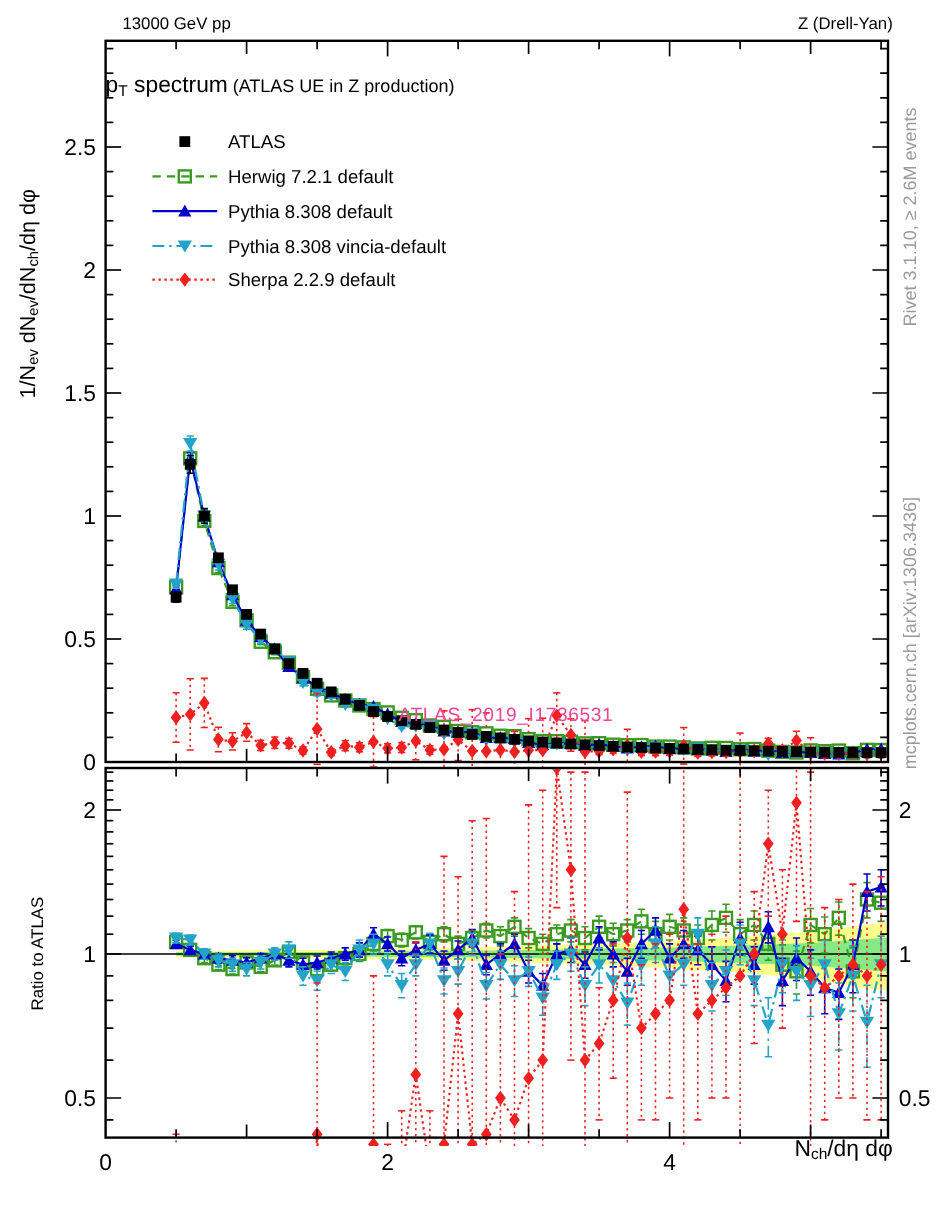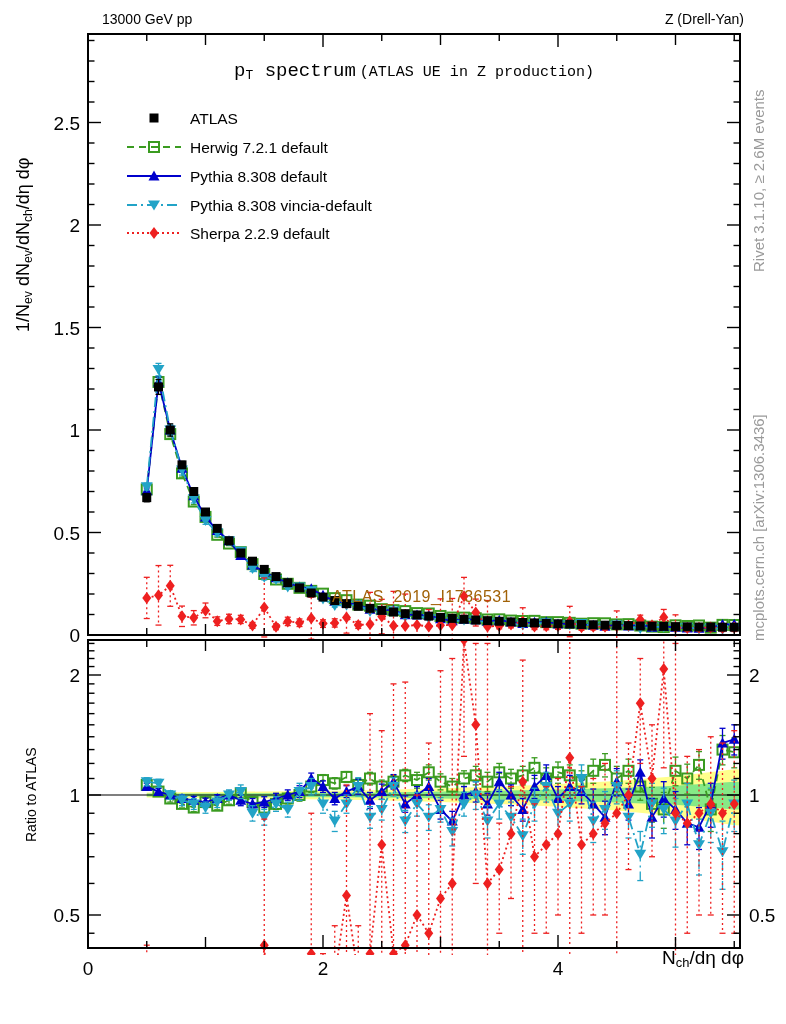--- a/index.html
+++ b/index.html
@@ -3,29 +3,29 @@
 <meta charset="utf-8">
 <style>
   html,body{margin:0;padding:0;background:#fff;}
   .page{position:relative;width:786px;height:1024px;background:#fff;
         font-family:"Liberation Sans",sans-serif;color:#000;overflow:hidden;}
   .page div{line-height:1.05;}
   .abs{position:absolute;white-space:nowrap;}
   .hdr{font-size:14px;top:12px;}
   .hdr-left{left:102px;}
   .hdr-right{right:42px;}
-  .title-wrap{left:88px;width:652px;top:62px;text-align:center;font-size:19px;font-family:Liberation Mono, monospace;}
+  .title-wrap{left:88px;width:652px;top:62px;text-align:left;font-size:19px;}
   .title-paren{font-size:15px;margin-left:4px;}
   .sub{font-size:68%;vertical-align:-22%;}
   .ylabel-main{left:14px;top:332px;transform:rotate(-90deg);transform-origin:0 0;font-size:18px;}
   .ylabel-ratio{left:24px;top:842px;transform:rotate(-90deg);transform-origin:0 0;font-size:14px;}
   .side-note{color:#9a9a9a;font-size:15px;transform:rotate(-90deg);transform-origin:0 0;}
   .side-top{left:751px;top:272px;}
   .side-bottom{left:751px;top:641px;}
-  .watermark{left:332px;top:589px;font-size:16px;color:#a16207;letter-spacing:0.5px;}
+  .watermark{left:332px;top:589px;font-size:16px;color:#ec4899;letter-spacing:0.5px;}
   .xlabel{right:42px;top:948px;font-size:19px;}
   #plot{position:absolute;left:0;top:0;}
   #plot text{font-family:"Liberation Sans",sans-serif;fill:#000;}
 </style>
 </head>
 <body>
 
 <div class="page">
 
   <svg id="plot" width="786" height="1024" viewBox="0 0 786 1024">

